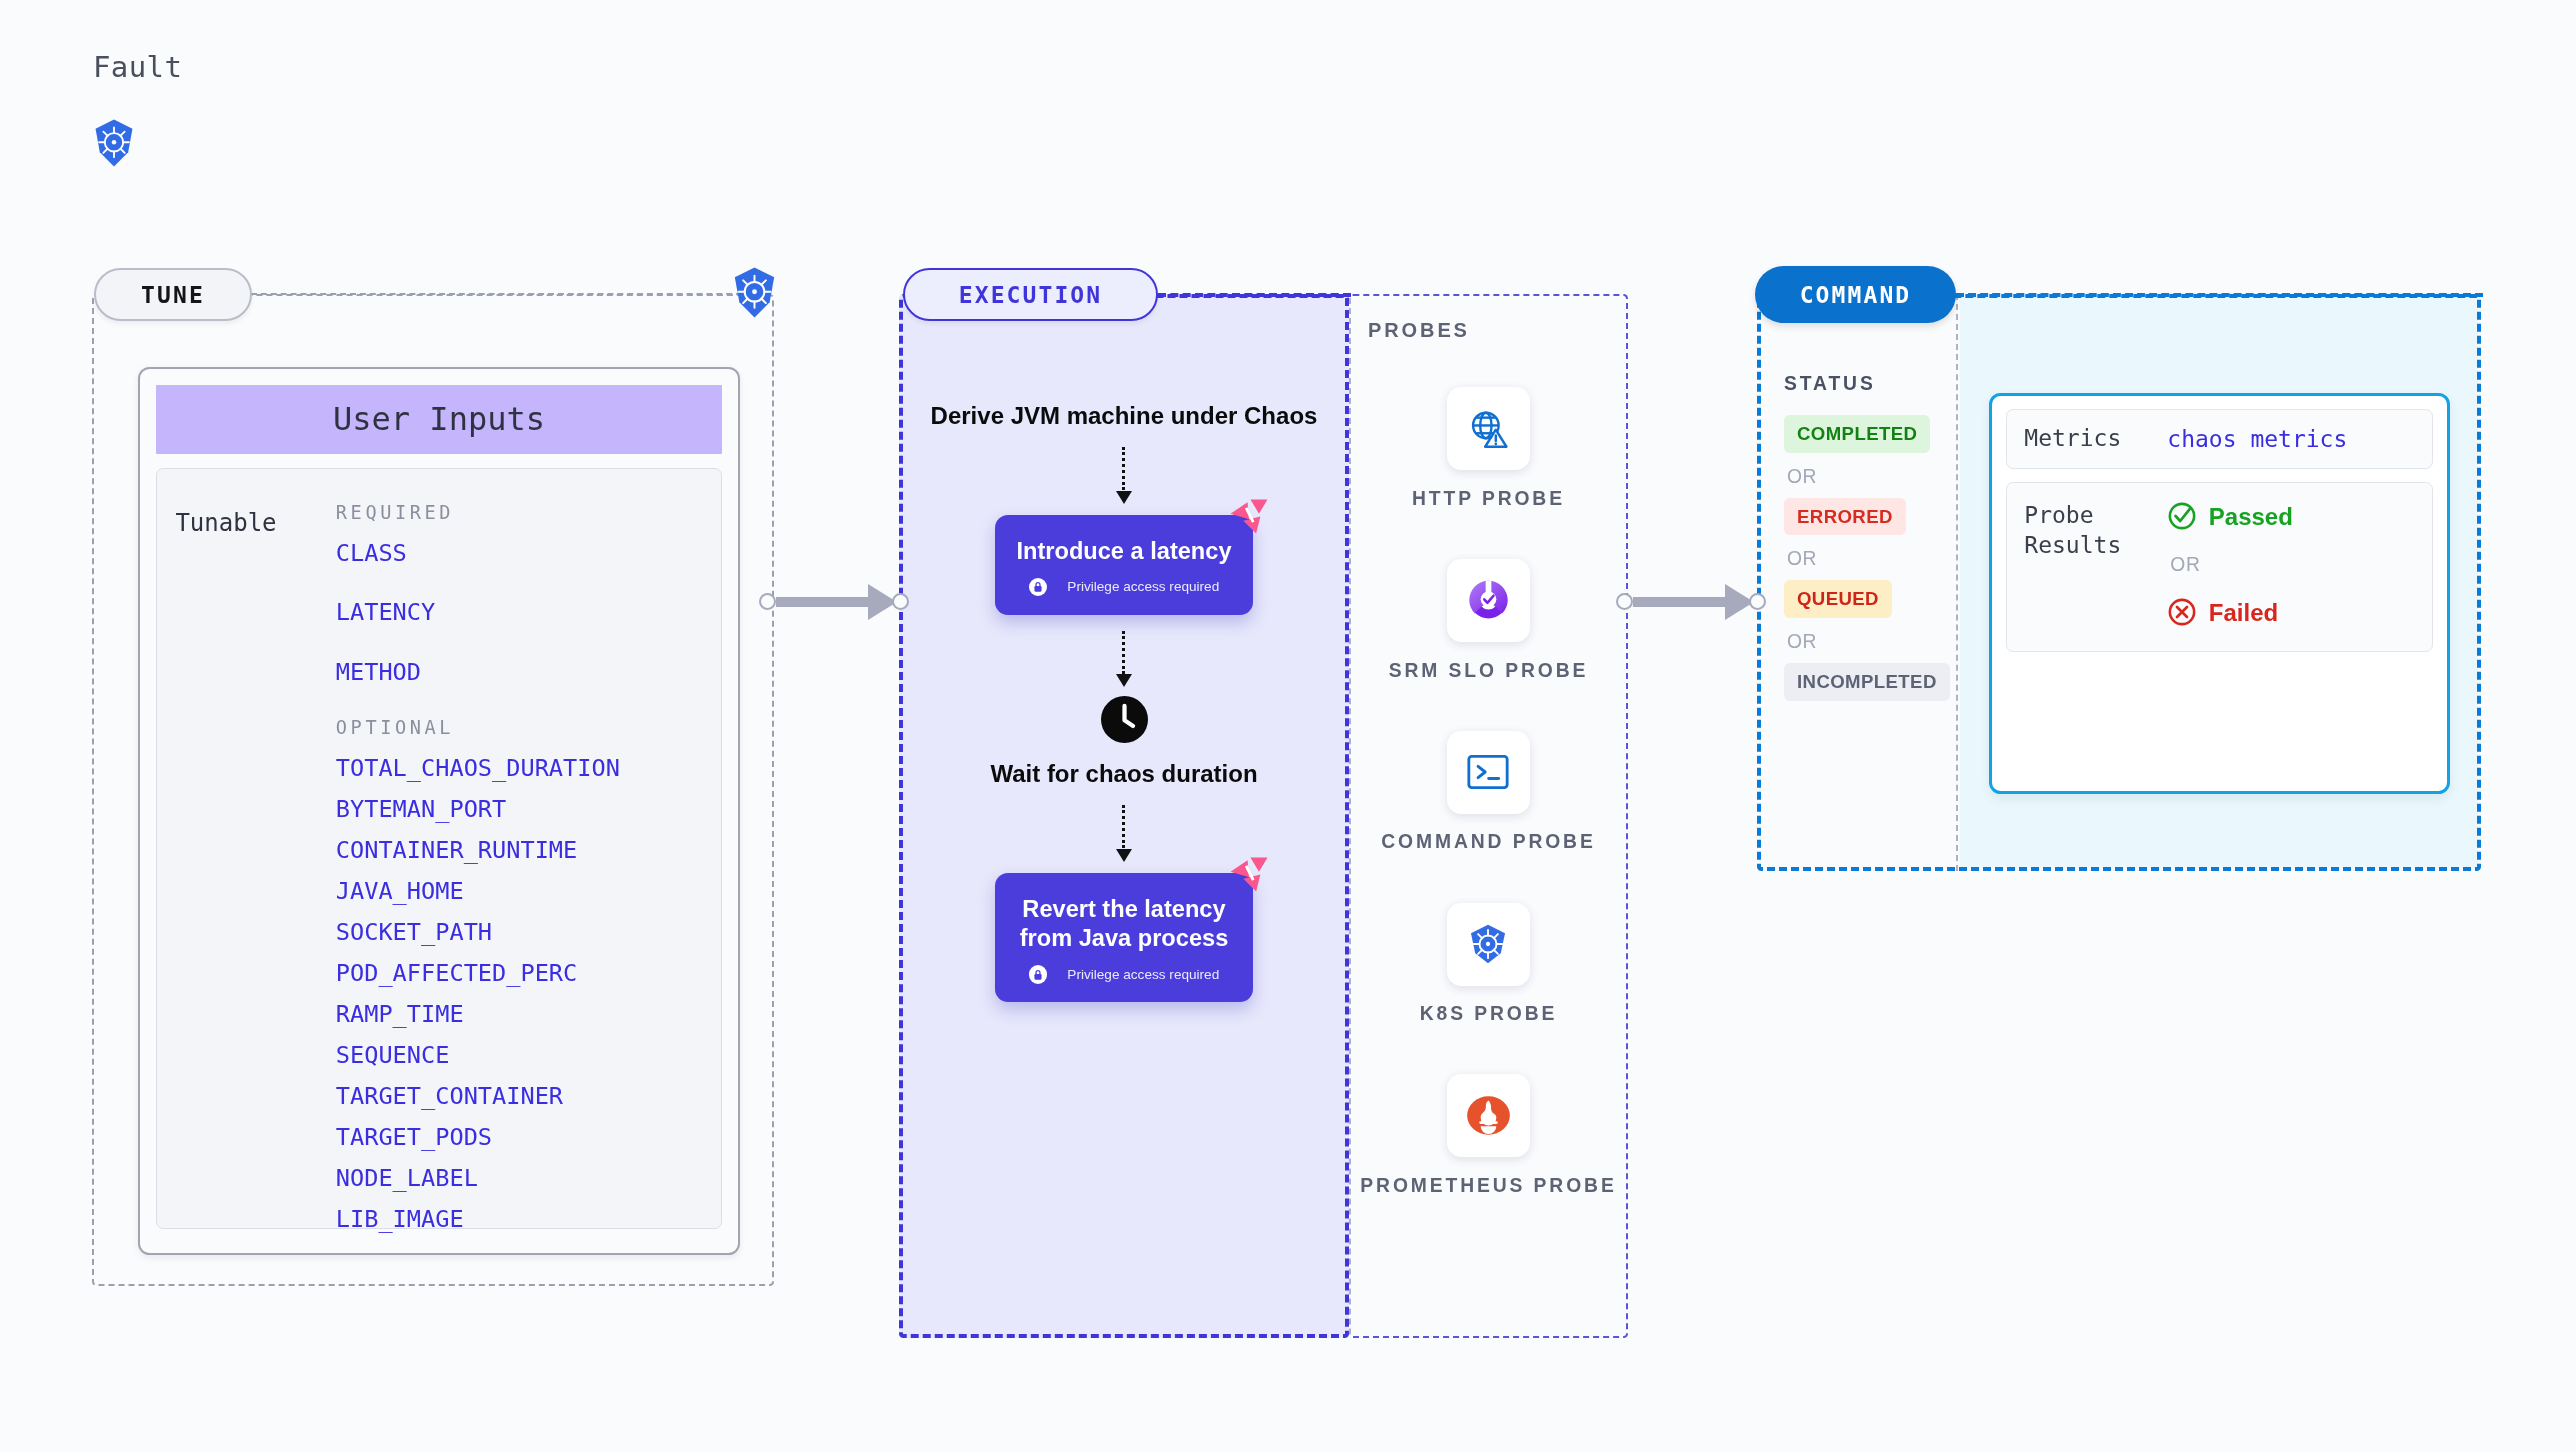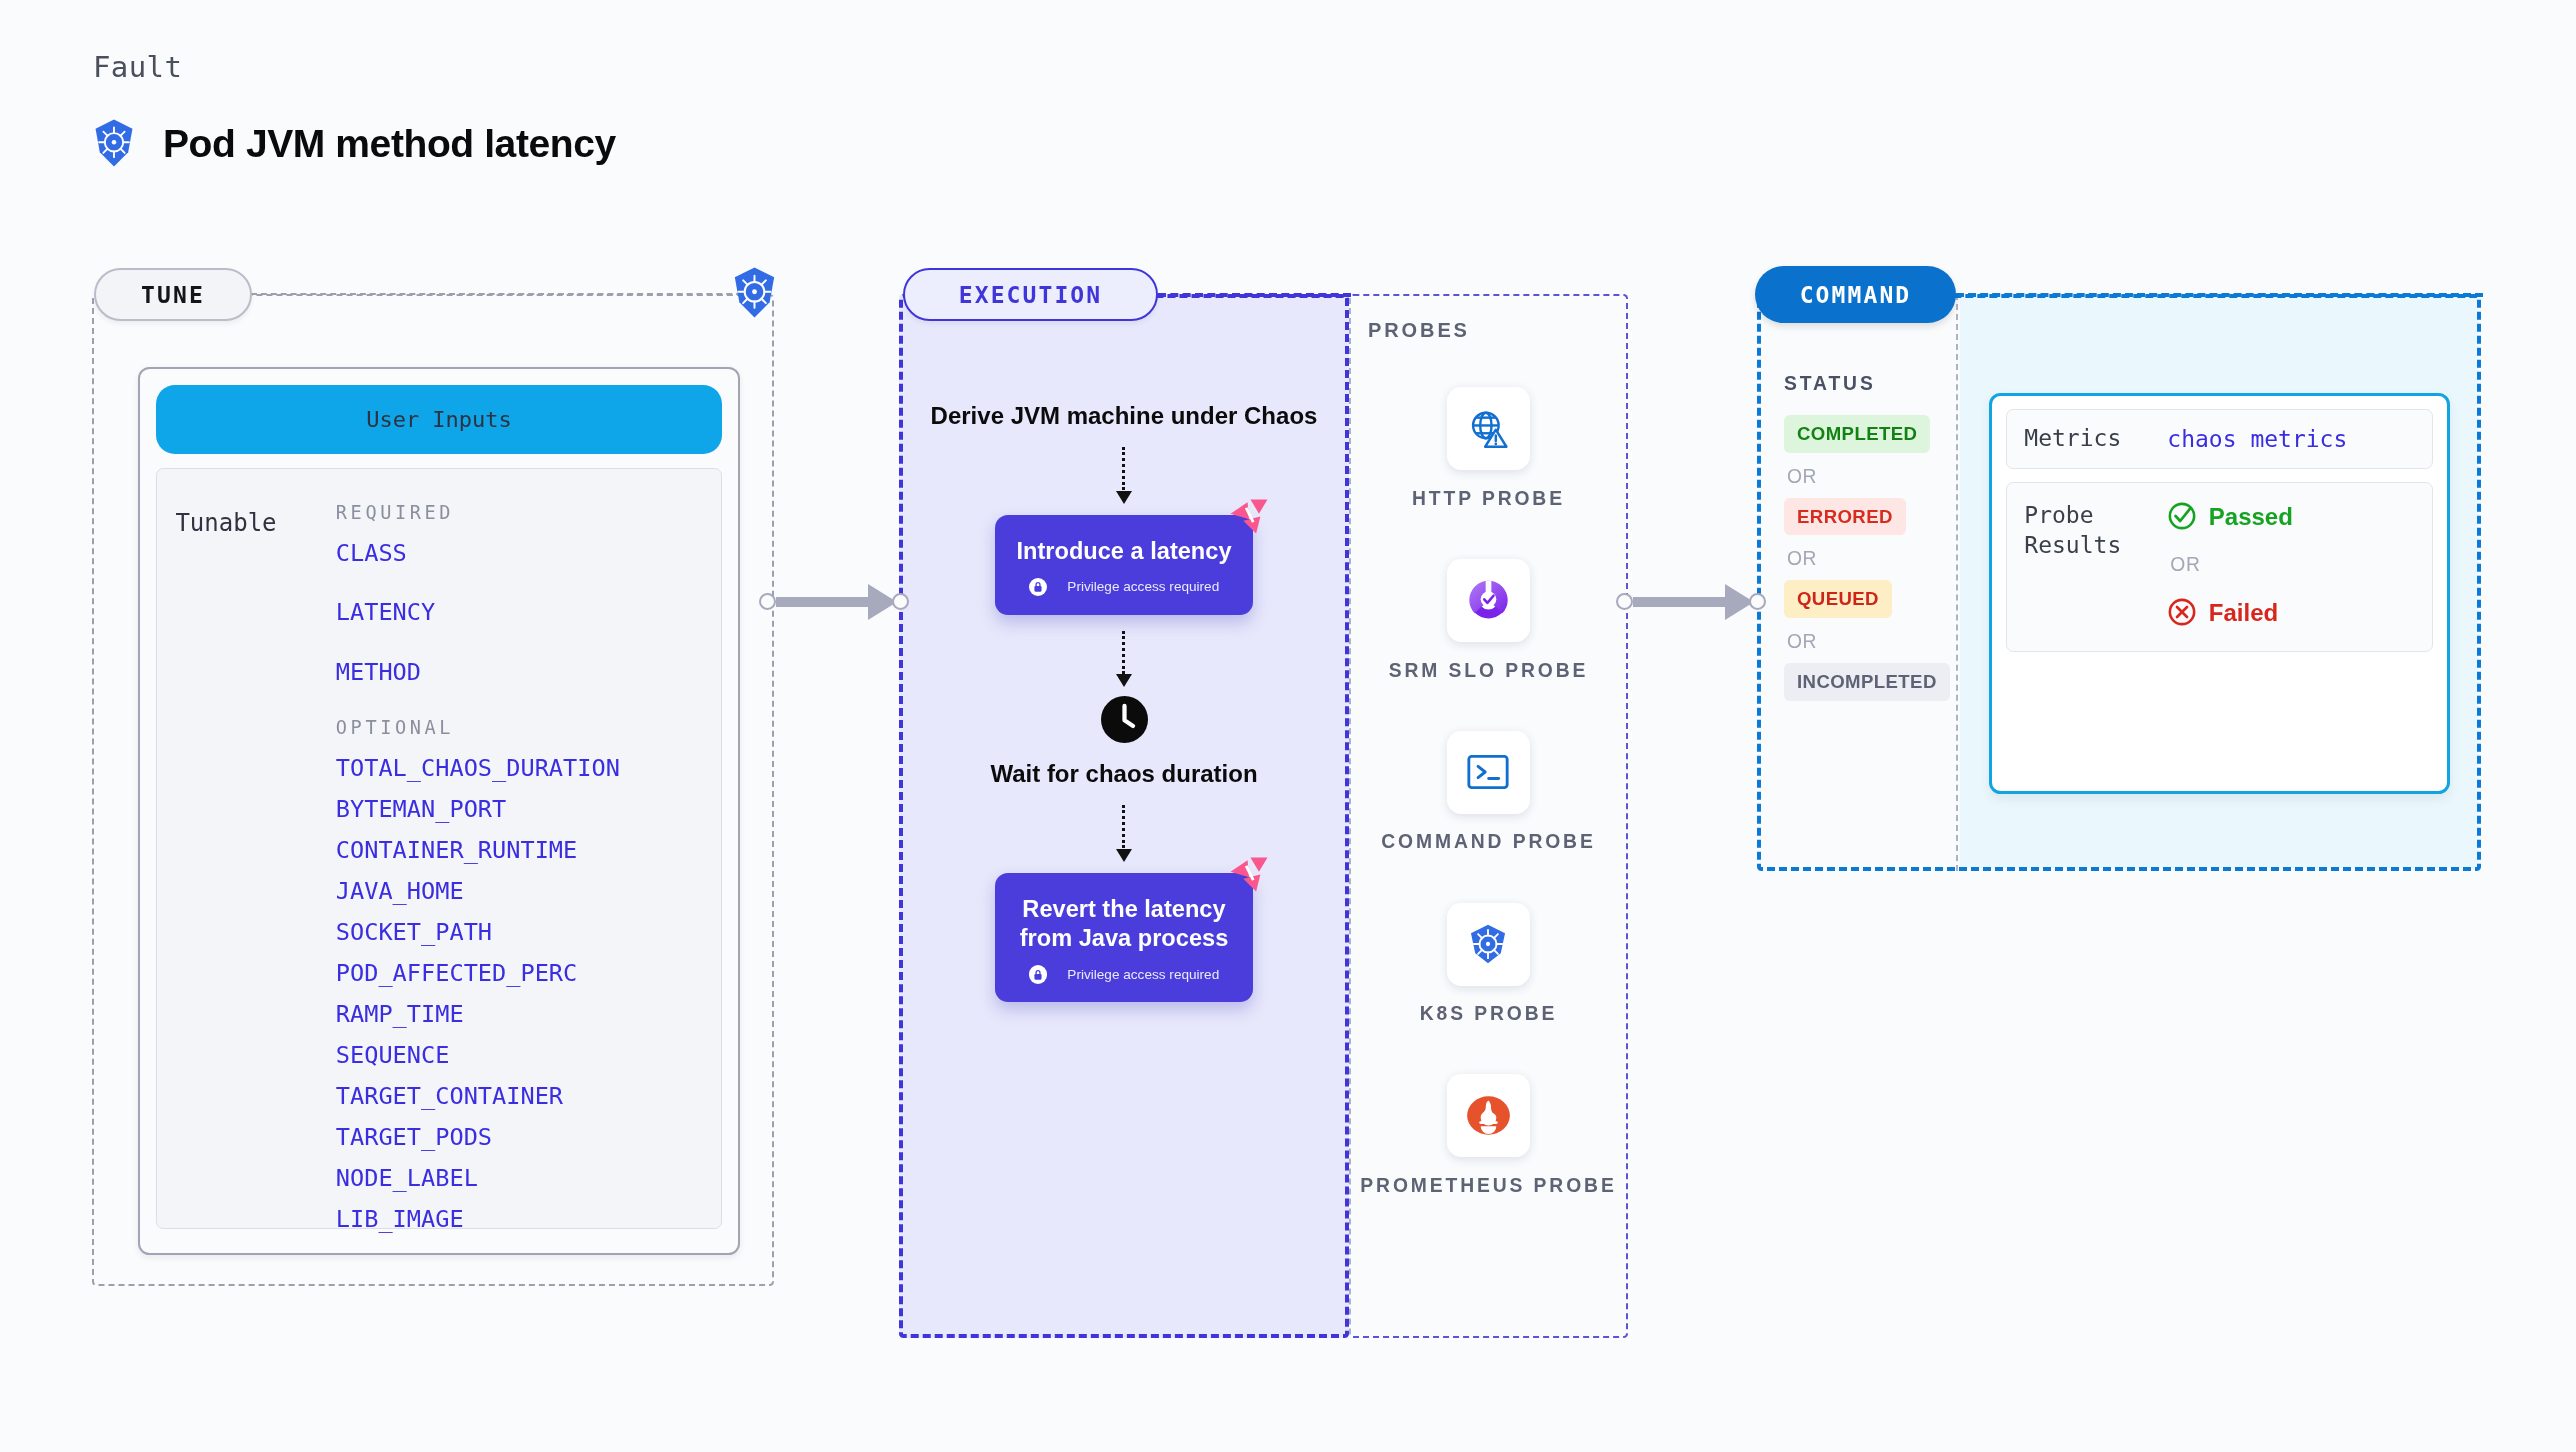--- a/index.html
+++ b/index.html
@@ -102,23 +102,23 @@
   .arrow2 { left: 1616px; top: 587px; }
   .arrow2 .shaft { width: 93px; }
 
   
   .inputs-card {
     position: absolute; left: 138px; top: 367px; width: 602px; height: 888px;
     background: #fafbfd; border: 2.9px solid #a0a4b3; border-radius: 11.5px;
     box-shadow: 0 2.9px 7.2px rgba(0,0,0,.07);
   }
   .inputs-head {
-    margin: 15.8px 15.8px 0 15.8px; height: 69px; background: #0ea5e9;
-    border-radius: 19px; display: flex; align-items: center; justify-content: center;
-    font-family: "DejaVu Sans Mono", monospace; font-size: 22px; color: #2f3240;
+    margin: 15.8px 15.8px 0 15.8px; height: 69px; background: #c4b5fd;
+    border-radius: 1px; display: flex; align-items: center; justify-content: center;
+    font-family: "DejaVu Sans Mono", monospace; font-size: 32px; color: #2f3240;
   }
   .inputs-body {
     margin: 14.3px 15.8px 15.8px 15.8px; height: 761px; background: #f4f5f9;
     border: 1.4px solid #dcdee6; border-radius: 7.2px;
     display: flex; padding: 20px 0 0 0;
   }
   .tunable-label {
     width: 179px; padding-left: 18.6px; padding-top: 20px;
     font-family: "DejaVu Sans Mono", monospace; font-size: 24px; color: #2f3240;
   }
@@ -256,21 +256,20 @@
           <line x1="31" y1="47" x2="31" y2="55"></line>
           <line x1="10" y1="34" x2="18" y2="34"></line>
           <line x1="44" y1="34" x2="52" y2="34"></line>
           <line x1="16" y1="19" x2="22" y2="25"></line>
           <line x1="40" y1="43" x2="46" y2="49"></line>
           <line x1="46" y1="19" x2="40" y2="25"></line>
           <line x1="22" y1="43" x2="16" y2="49"></line>
         </g>
       </svg>
     </span>
-    <span class="title-text">Pod JVM method latency</span>
   </div>
 
   <div class="frame-tune"></div>
   <div class="frame-exec"></div>
   <div class="frame-probes"></div>
   <div class="result-output-bg"></div>
   <div class="result-status-col"></div>
   <div class="frame-result"></div>
 
   <div class="tune-hline"></div>

